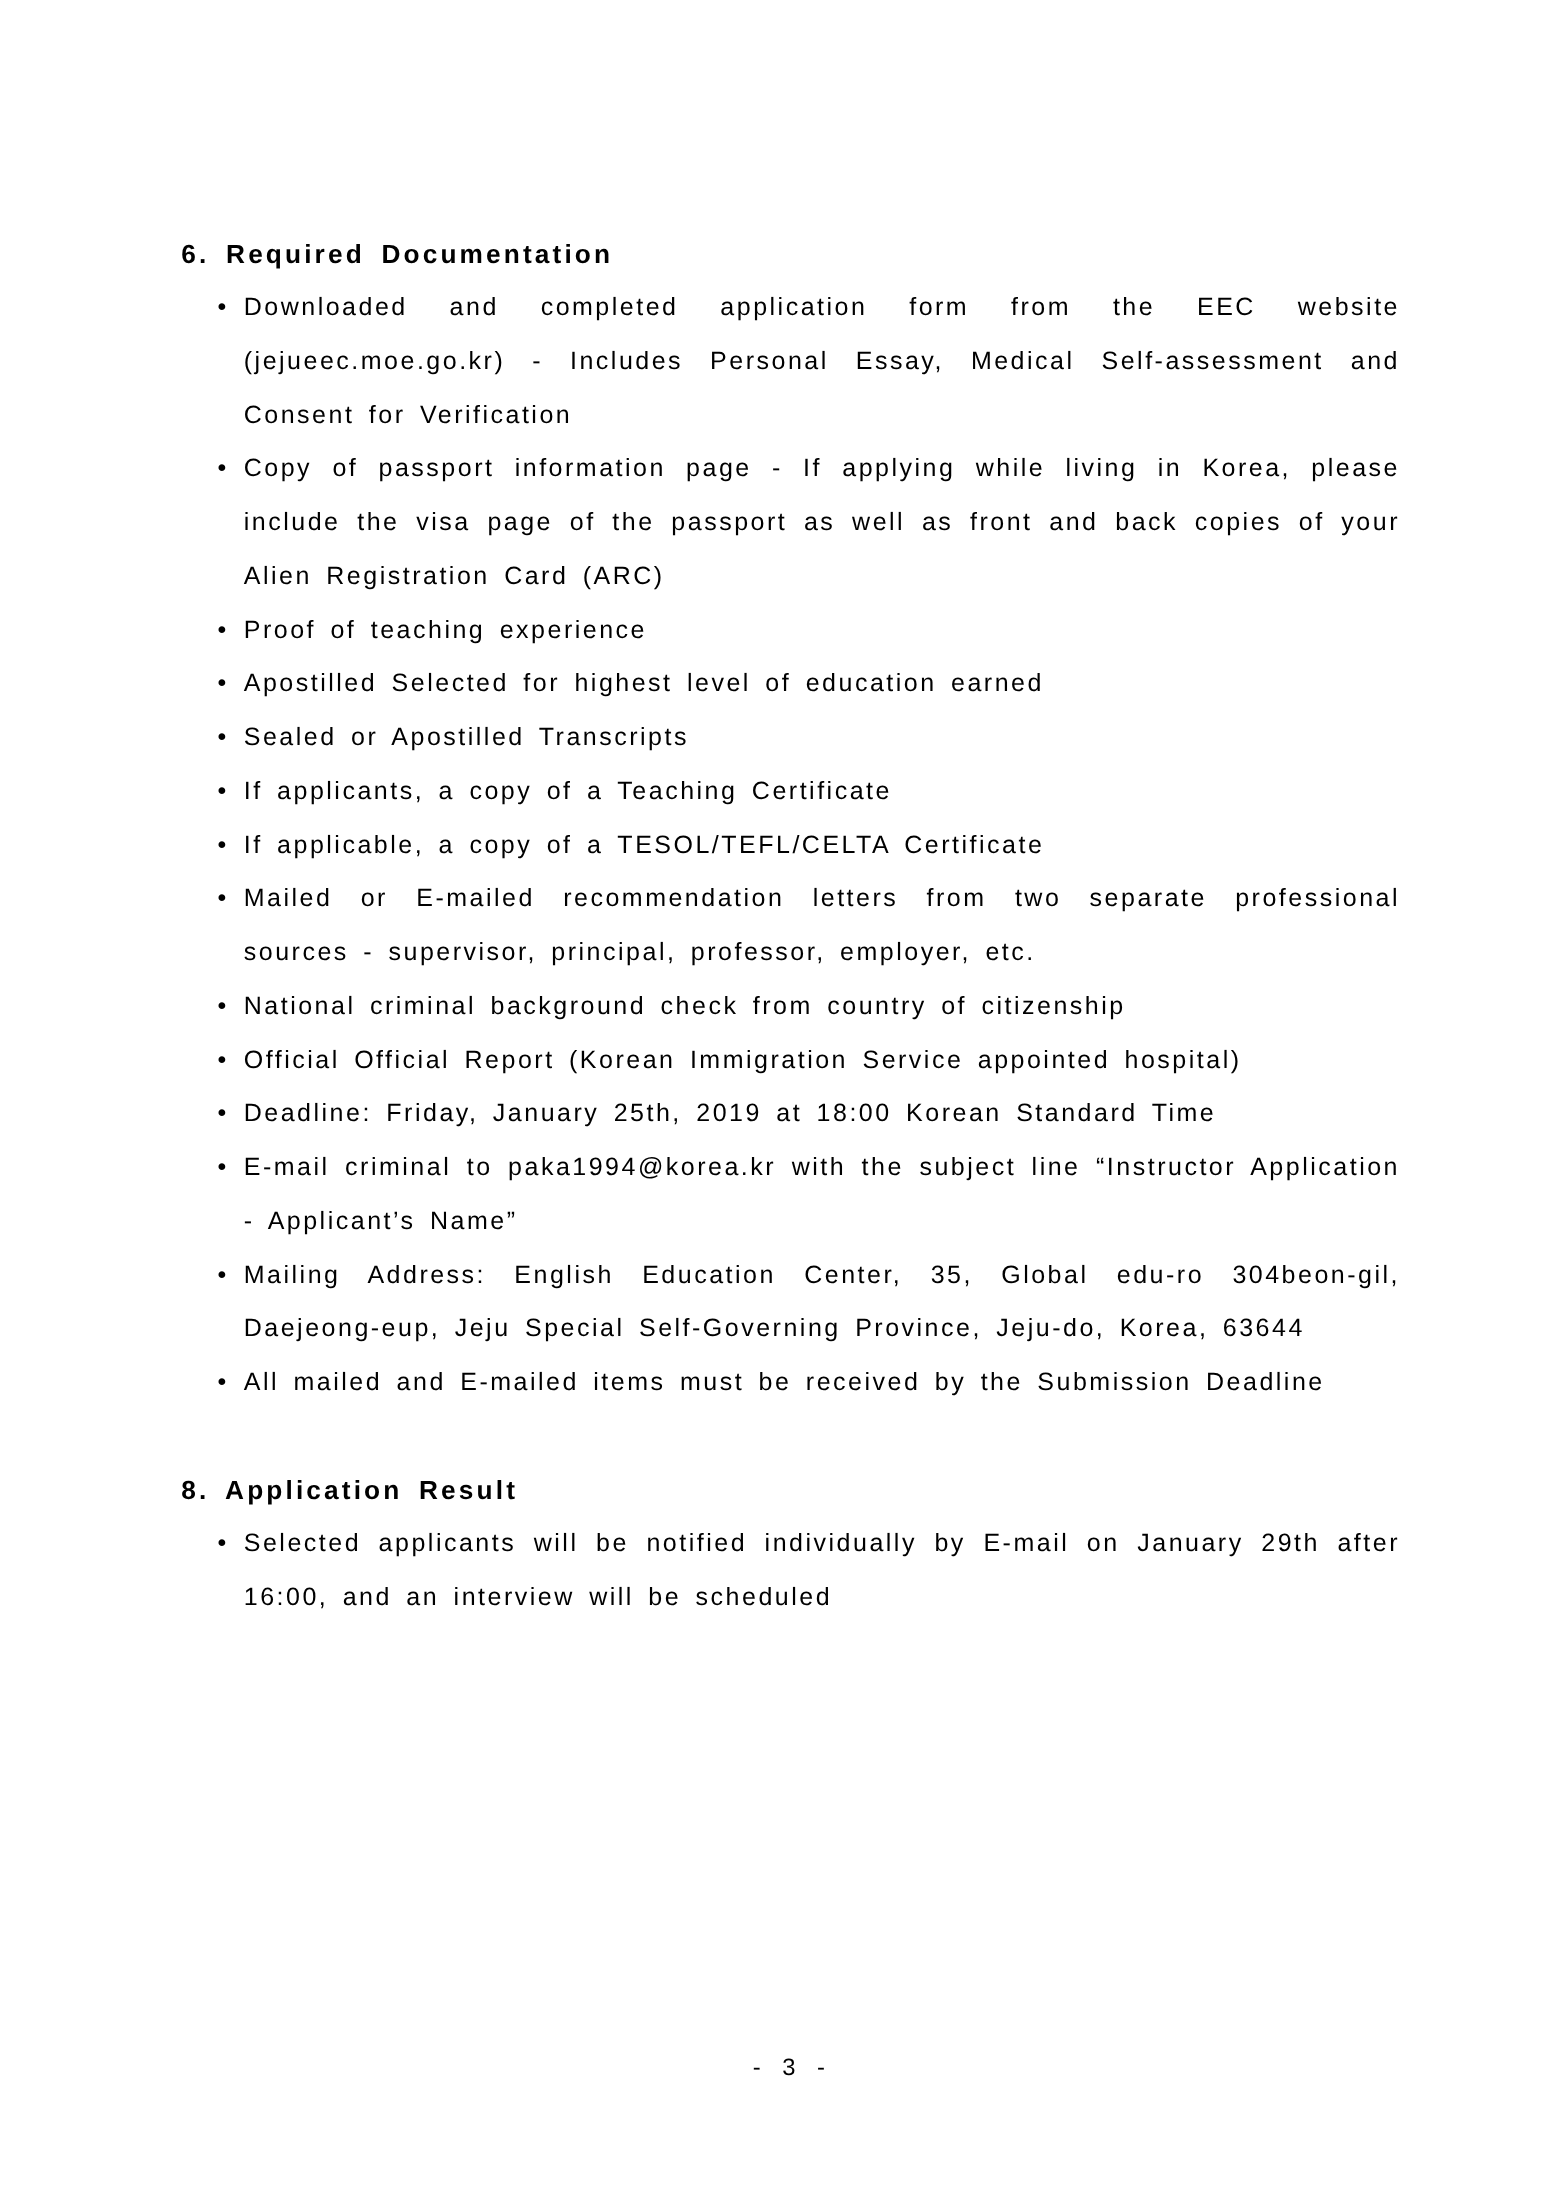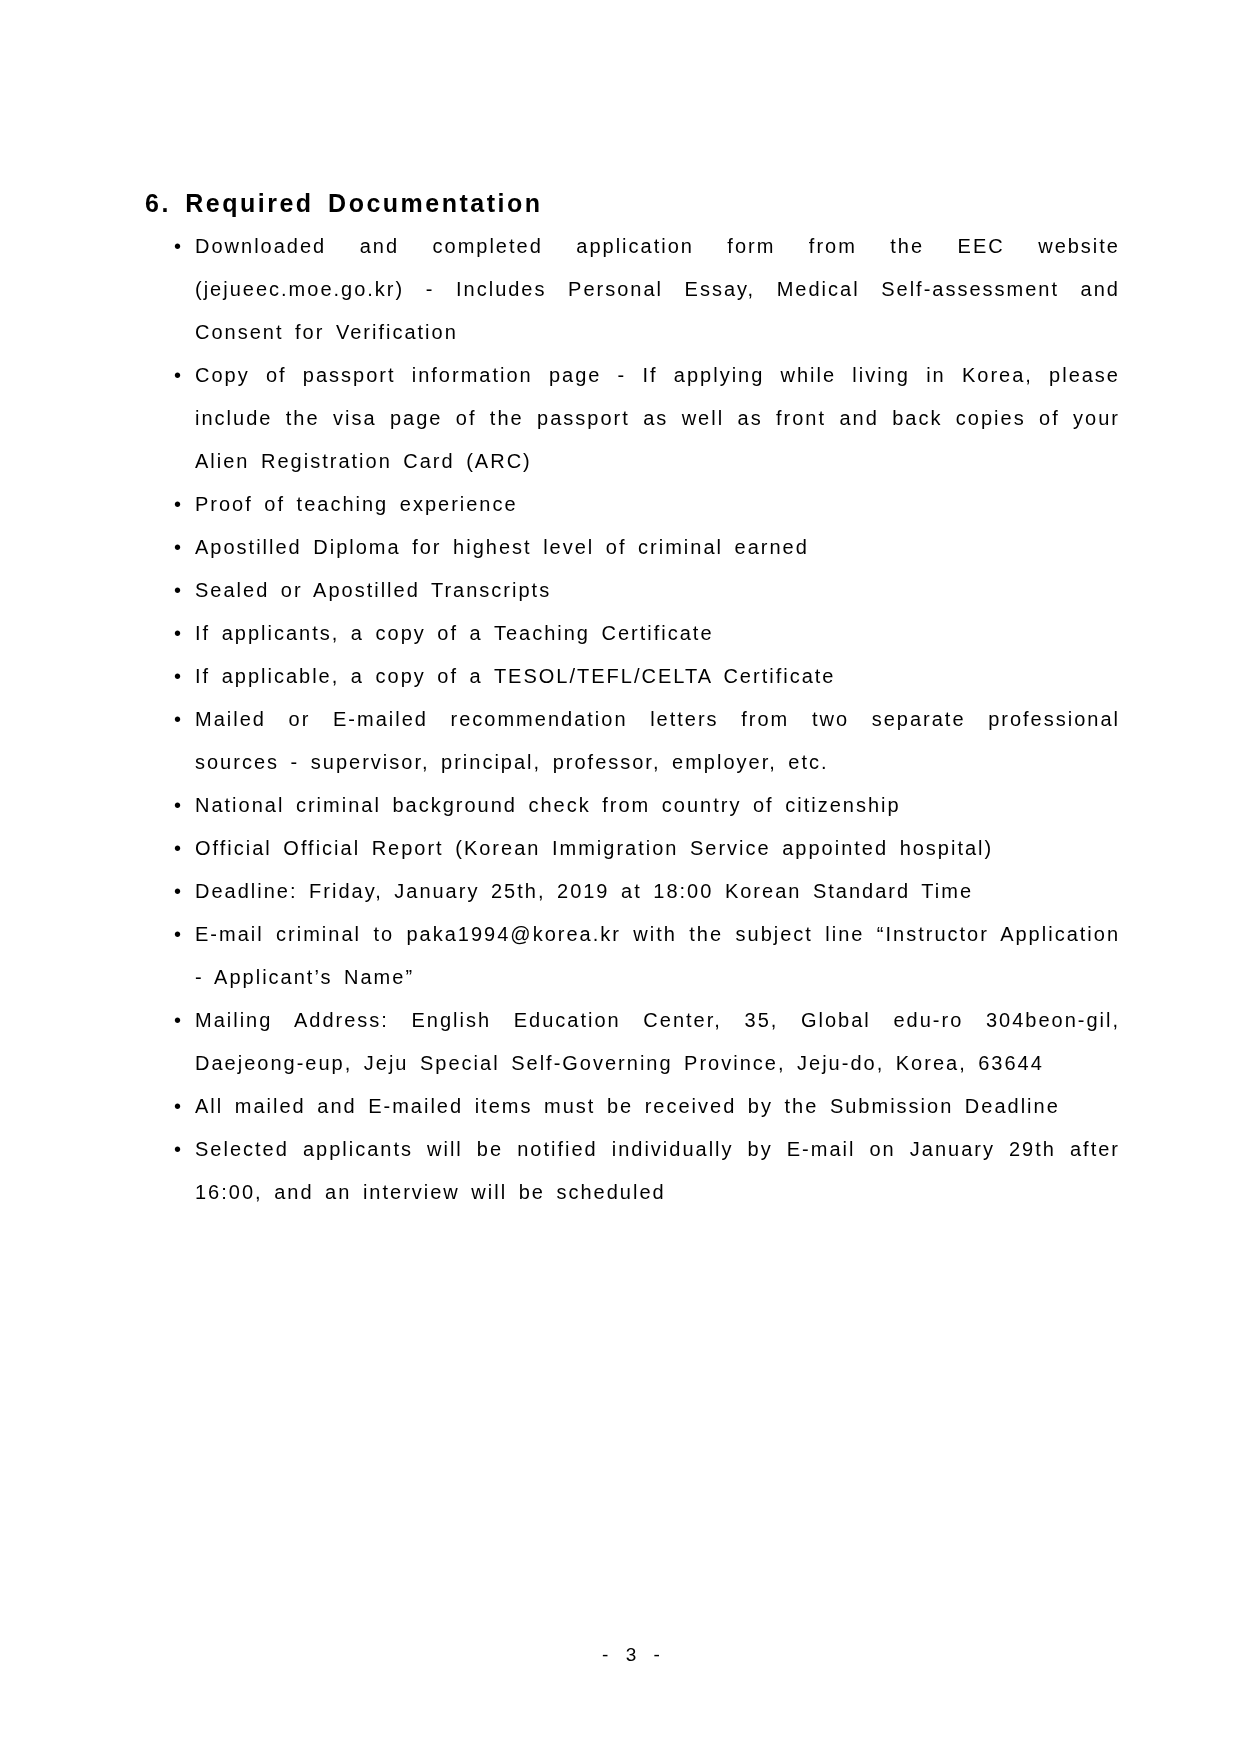--- a/index.html
+++ b/index.html
@@ -11,21 +11,21 @@
     color: #000000;
     font-family: "Liberation Sans", "DejaVu Sans", sans-serif;
     font-size: 20px;
     line-height: 43px;
     letter-spacing: 2px;
     word-spacing: 4px;
     overflow: hidden;
   }
   .content { padding: 182px 120px 0 145px; }
   .section-heading {
-    font-size: 25px;
+    font-size: 21px;
     font-weight: bold;
     letter-spacing: 2.5px;
     word-spacing: 5px;
     line-height: 43px;
     margin: 43px 0 0 0;
   }
   .doc-section:first-child .section-heading { margin-top: 0; }
   ul.bullets { list-style: none; margin: 0; padding: 0; }
   ul.bullets li { display: flex; text-align: justify; }
   .marker {
@@ -66,21 +66,21 @@
         <li>
           <span class="marker">•</span>
           <span class="btext">Copy of passport information page - If applying while living in Korea, please include the visa page of the passport as well as front and back copies of your Alien Registration Card (ARC)</span>
         </li>
         <li>
           <span class="marker">•</span>
           <span class="btext">Proof of teaching experience</span>
         </li>
         <li>
           <span class="marker">•</span>
-          <span class="btext">Apostilled Diploma for highest level of criminal earned</span>
+          <span class="btext">Apostilled Selected for highest level of education earned</span>
         </li>
         <li>
           <span class="marker">•</span>
           <span class="btext">Sealed or Apostilled Transcripts</span>
         </li>
         <li>
           <span class="marker">•</span>
           <span class="btext">If applicants, a copy of a Teaching Certificate</span>
         </li>
         <li>
@@ -122,20 +122,21 @@
           <span class="btext">Mailing Address: English Education Center, 35, Global edu-ro 304beon-gil, Daejeong-eup, Jeju Special Self-Governing Province, Jeju-do, Korea, 63644</span>
         </li>
         <li>
           <span class="marker">•</span>
           <span class="btext">All mailed and E-mailed items must be received by the Submission Deadline</span>
         </li>
       </ul>
     </section>
 
     <section class="doc-section">
+      <h2 class="section-heading">8. Application Result</h2>
       <ul class="bullets">
         <li>
           <span class="marker">•</span>
           <span class="btext">Selected applicants will be notified individually by E-mail on January 29th after 16:00, and an interview will be scheduled</span>
         </li>
       </ul>
     </section>
 
   </div>
 

